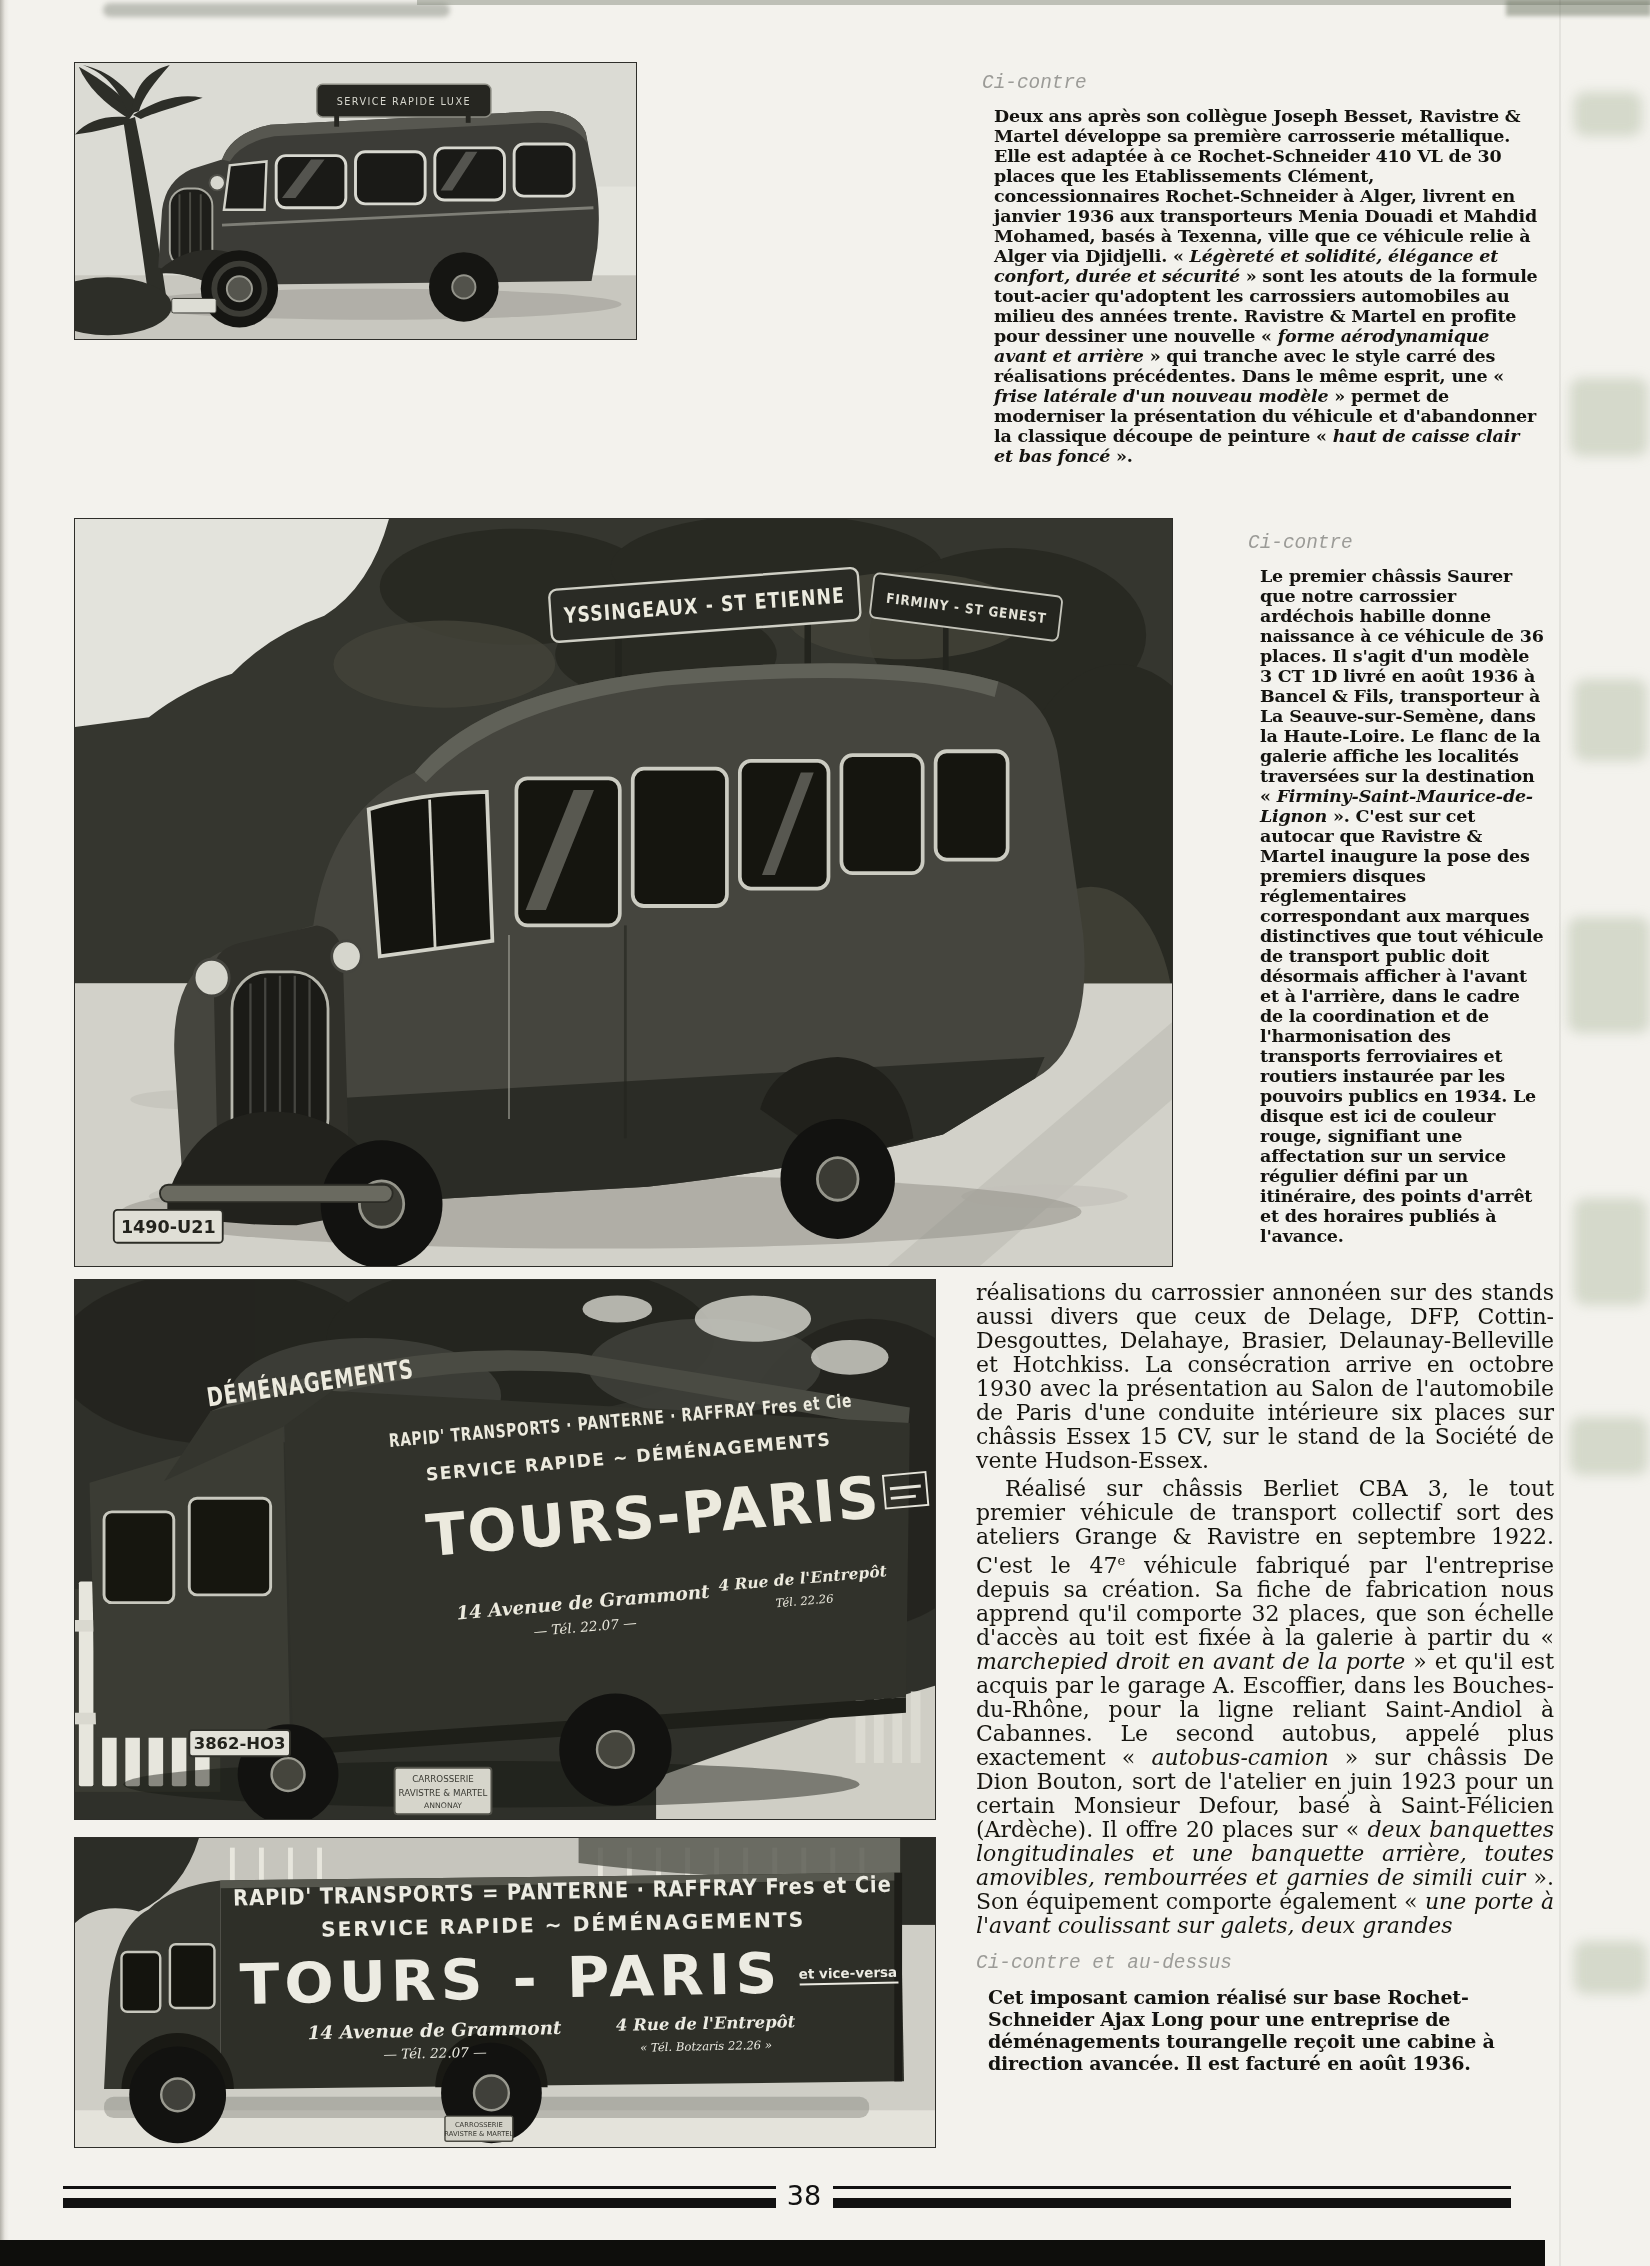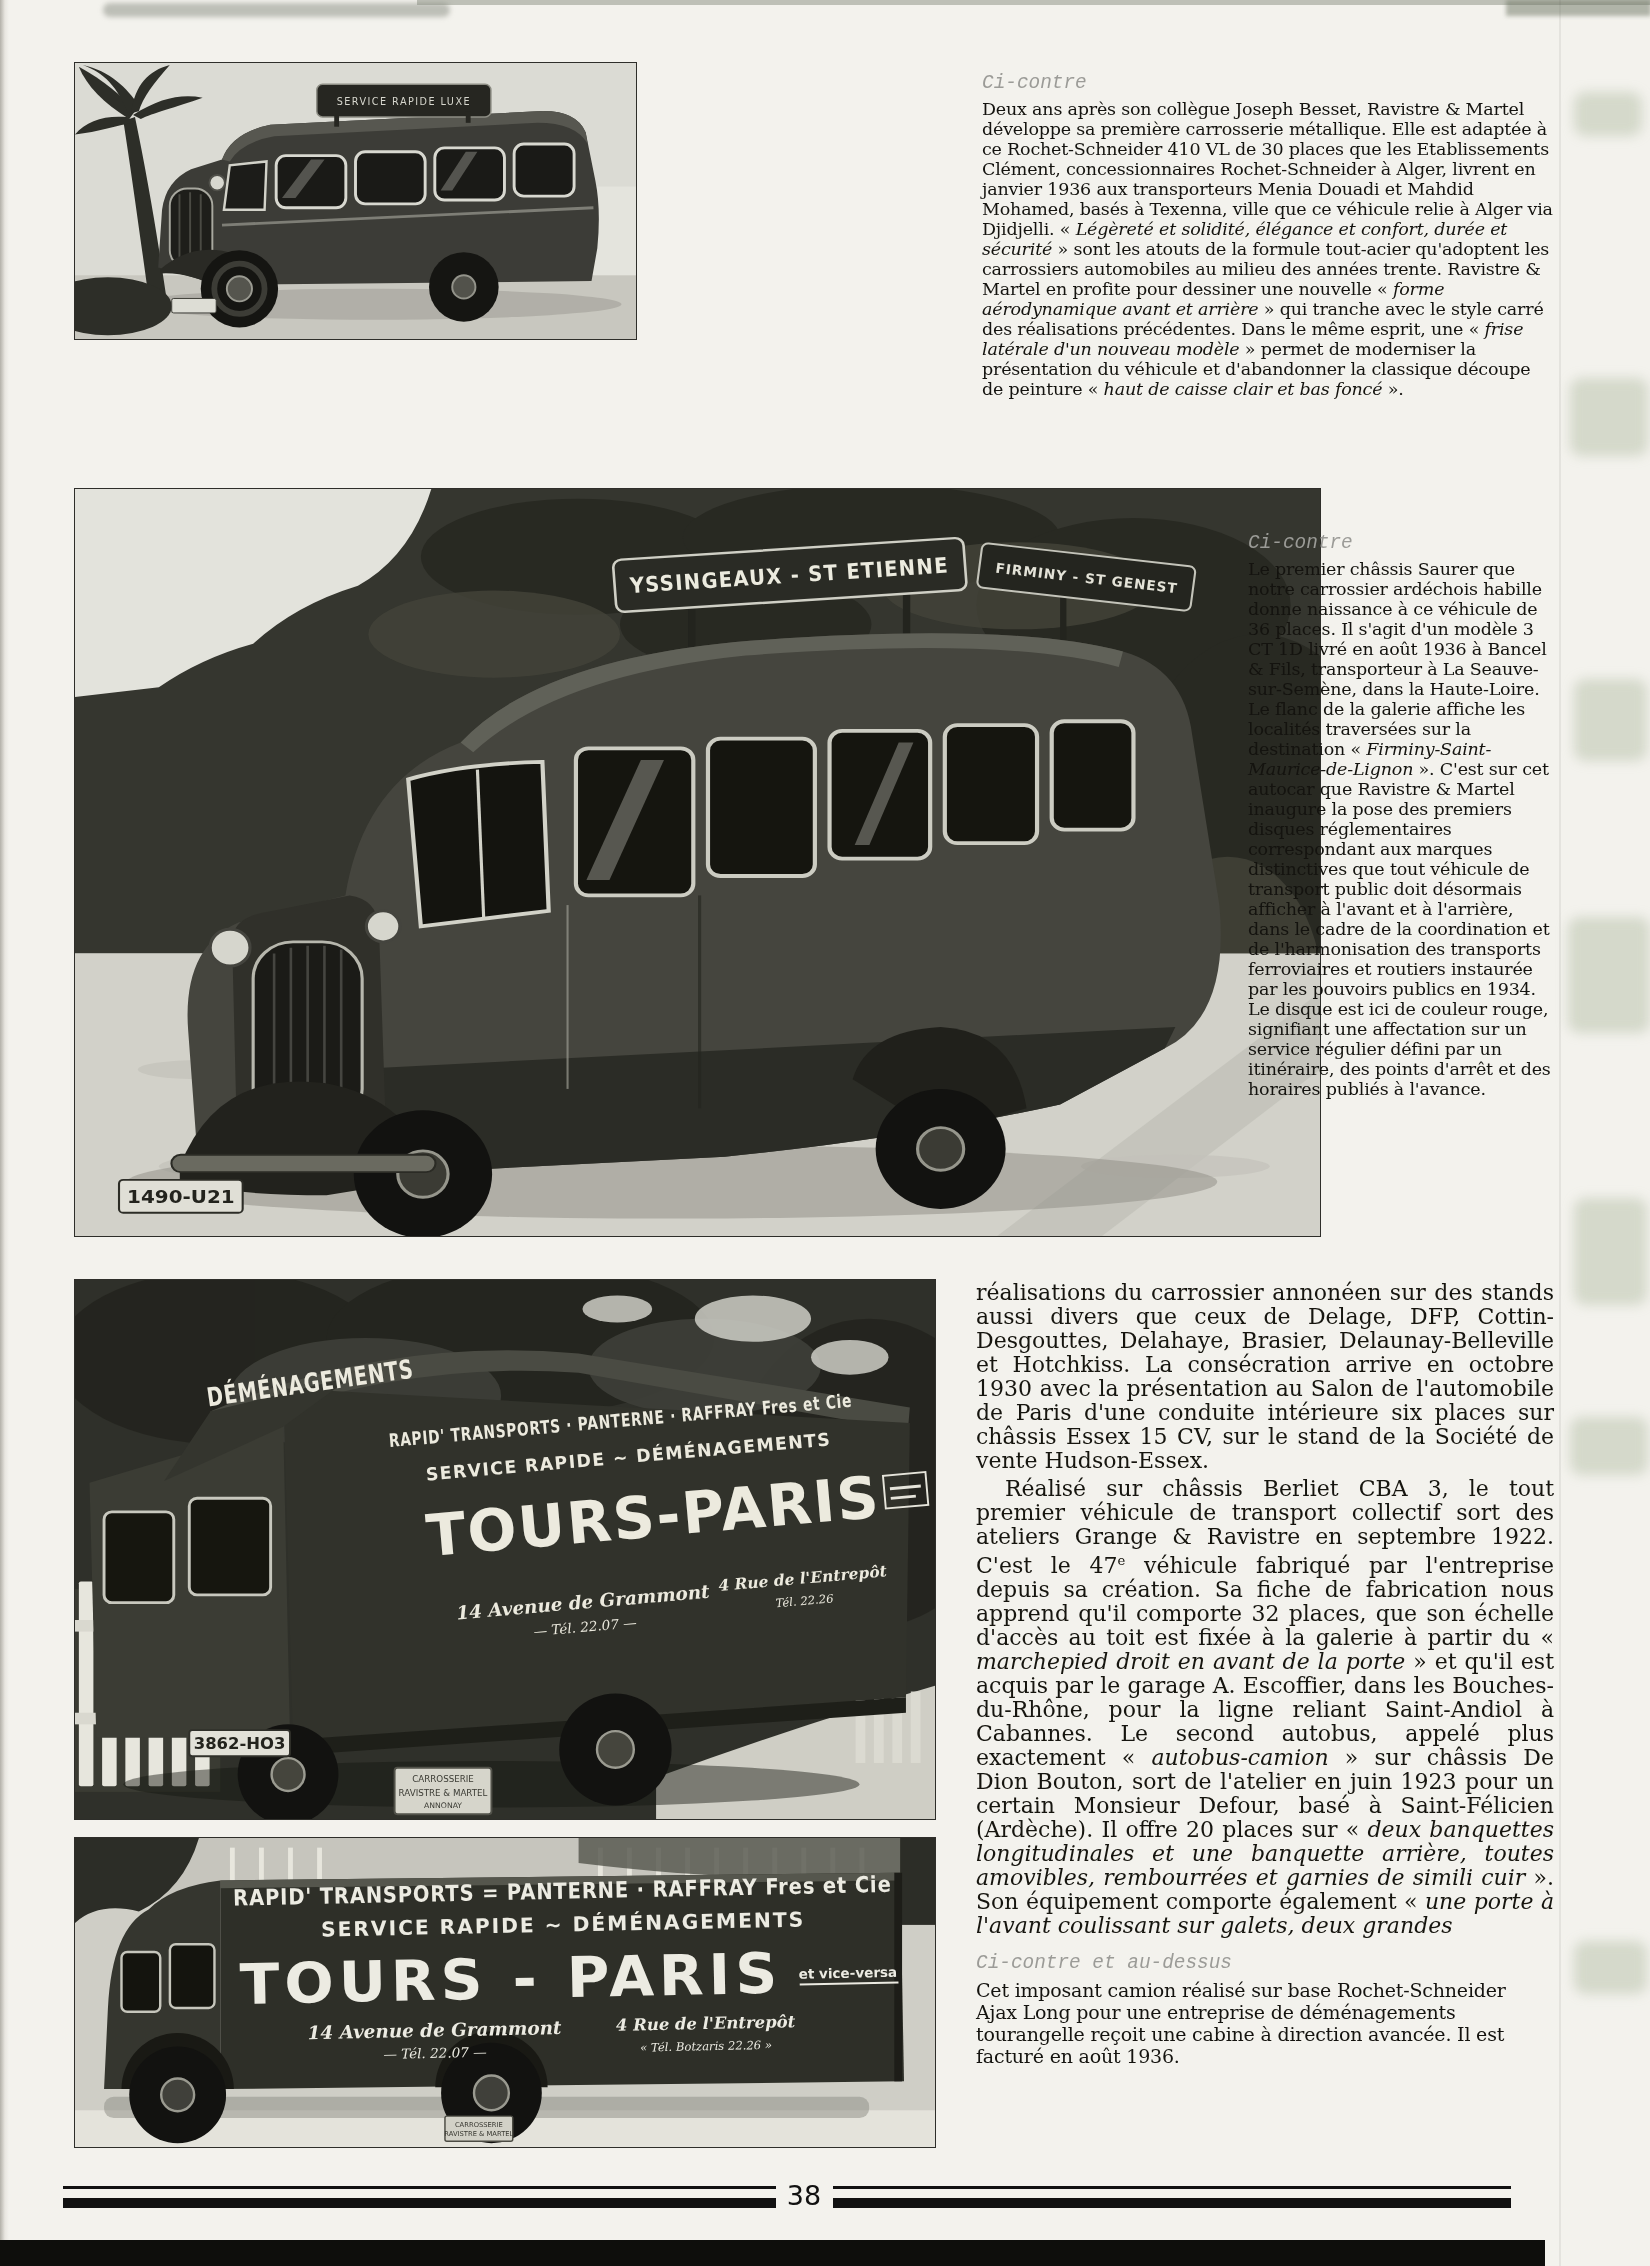--- a/index.html
+++ b/index.html
@@ -17,28 +17,28 @@
   .sm2{left:1570px;top:378px;width:78px;height:78px;}
   .sm3{left:1574px;top:679px;width:73px;height:82px;}
   .sm4{left:1568px;top:917px;width:82px;height:116px;}
   .sm5{left:1574px;top:1198px;width:73px;height:107px;}
   .sm6{left:1570px;top:1417px;width:78px;height:58px;}
   .sm7{left:1574px;top:1941px;width:73px;height:53px;}
 
   .photo{position:absolute;border:1.5px solid #2e2e2a;background:#d8d8d2;box-sizing:border-box;}
   .photo svg{display:block;width:100%;height:100%;}
   .ph1{left:74px;top:62px;width:563px;height:278px;}
-  .ph2{left:74px;top:488px;width:1247px;height:749px;}
+  .ph2{left:74px;top:518px;width:1099px;height:749px;}
   .ph3{left:74px;top:1279px;width:862px;height:541px;}
   .ph4{left:74px;top:1837px;width:862px;height:311px;}
 
   .cap{position:absolute;}
   .cap-label{font-family:Liberation Mono, monospace;font-style:italic;font-size:19.4px;color:#9b9b97;
         margin:0 0 4.9px 0;}
-  .cap-text{font-size:17.5px;line-height:20px;font-weight:normal;letter-spacing:-0.2px;margin:0;
+  .cap-text{font-size:17.5px;line-height:20px;font-weight:bold;letter-spacing:-0.2px;margin:12px;
         text-align:left;color:#14130f;}
   .cap1{left:982px;top:72px;width:571px;}
   .cap2{left:1248px;top:532px;width:309px;}
 
   .col-right{position:absolute;left:976px;top:1281px;width:578px;}
   .body-p{font-size:22px;line-height:24px;margin:0;text-align:justify;color:#16150f;}
   .body-p.indent{text-indent:29px;margin-top:3.9px;}
   .headline{font-size:36px;font-weight:bold;margin:13.6px 0 9.7px 0;letter-spacing:0.2px;color:#121108;}
   .cap3{margin-top:13.6px;width:571px;}
   .cap3 .cap-text{font-size:19px;line-height:22px;}

